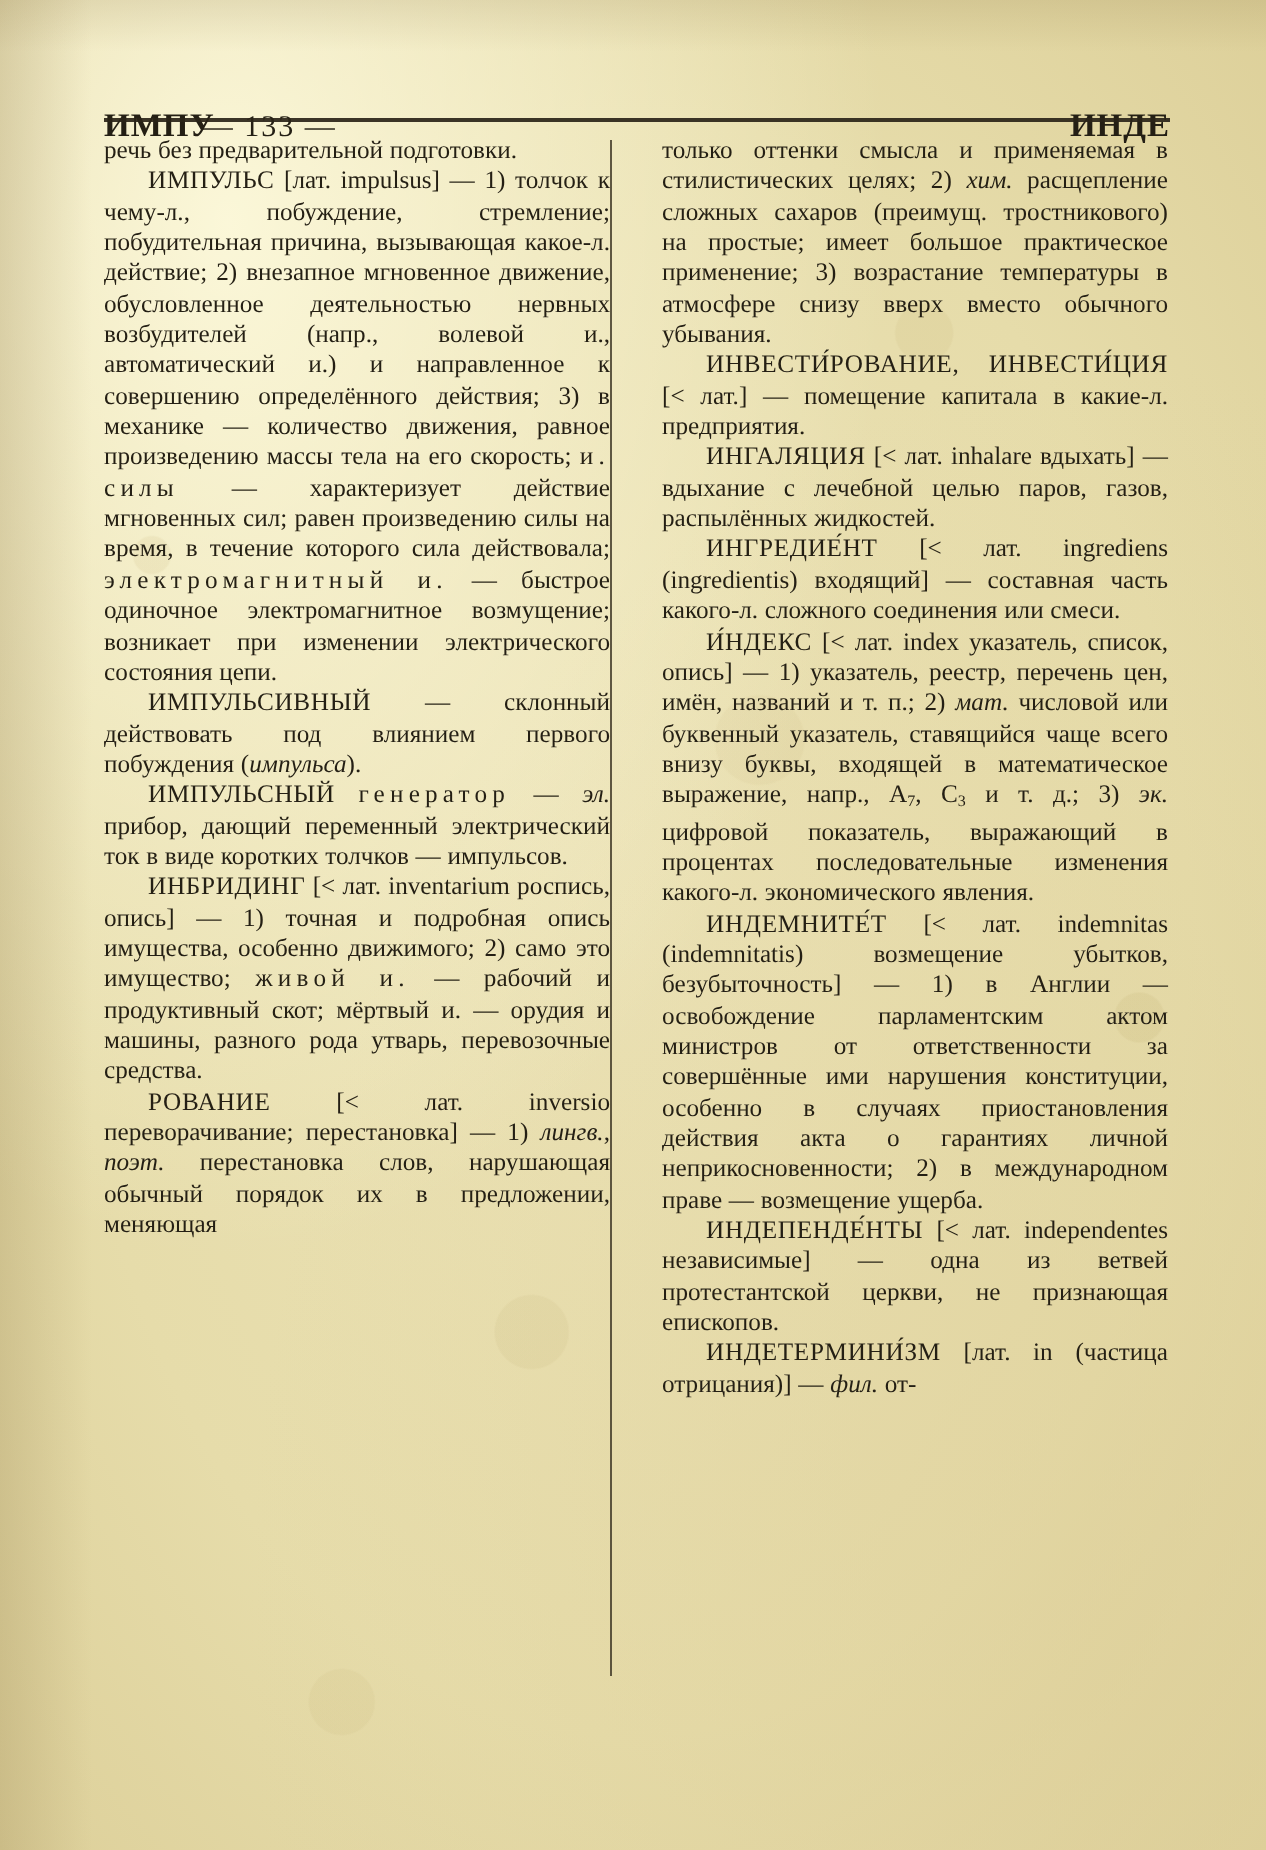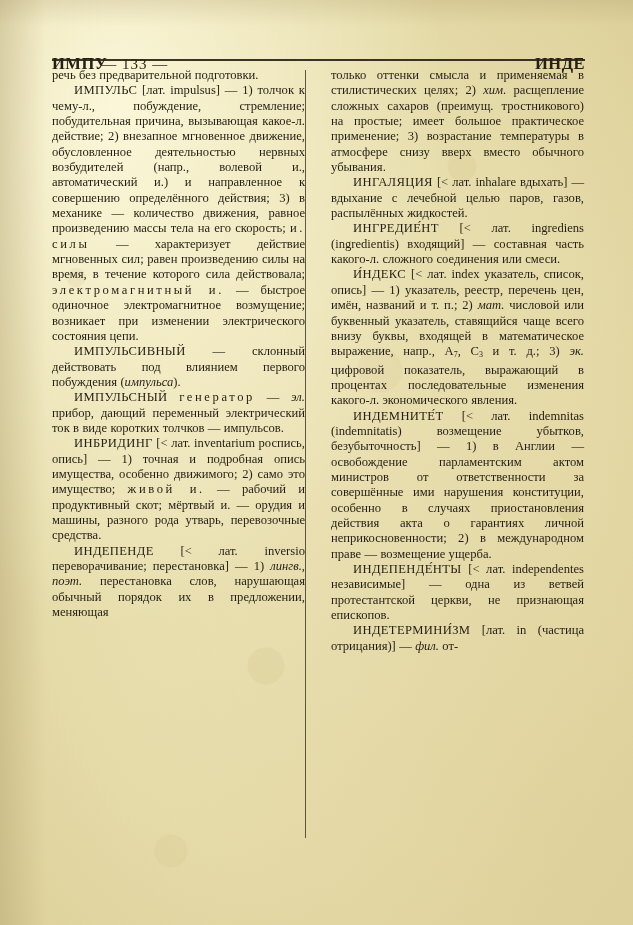--- a/index.html
+++ b/index.html
@@ -174,29 +174,32 @@
       <p class="para">
         <span class="hw">ИМПУЛЬСНЫЙ</span> <span class="sp">генератор</span><span> — <span class="it">эл.</span> прибор, дающий пе­ременный электрический ток в виде коротких толчков — им­пульсов.</span>
       </p>
 
 
       <p class="para">
         <span class="hw">ИНБРИДИНГ</span> <span class="lat">[&lt; лат. inventarium роспись, опись]</span><span> — 1) точная и подробная опись имущества, особенно движимого; 2) само это имущество; <span class="sp">живой и.</span> — рабо­чий и продуктивный скот; мёрт­вый и. — орудия и машины, разного рода утварь, перевозоч­ные средства.</span>
       </p>
 
       <p class="para">
-        <span class="hw">ИНДЕПЕНДЕ</span> <span class="lat">[&lt; лат. inversio переворачивание; перестановка]</span><span> — 1) <span class="it">лингв.</span>, <span class="it">поэт.</span> перестановка слов, нарушающая обычный порядок их в предложении, меняющая</span>
+        <span class="hw">РОВАНИЕ</span> <span class="lat">[&lt; лат. inversio переворачивание; перестановка]</span><span> — 1) <span class="it">лингв.</span>, <span class="it">поэт.</span> перестановка слов, нарушающая обычный порядок их в предложении, меняющая</span>
       </p>
 
     </div>
 
     <div class="col right">
 
       <p class="cont">только оттенки смысла и приме­няемая в стилистических целях; 2) <span class="it">хим.</span> расщепление сложных сахаров (преимущ. тростникового) на простые; имеет большое прак­тическое применение; 3) возра­стание температуры в атмосфере снизу вверх вместо обычного убывания.</p>
 
+      <p class="para">
+        <span class="hw">ИНВЕСТИ́РОВАНИЕ, ИНВЕ­СТИ́ЦИЯ</span> <span class="lat">[&lt; лат.]</span><span> — помещение капитала в какие-л. предприятия.</span>
+      </p>
 
 
       <p class="para">
         <span class="hw">ИНГАЛЯЦИЯ</span> <span class="lat">[&lt; лат. inhalare вдыхать]</span><span> — вдыхание с лечеб­ной целью паров, газов, распы­лённых жидкостей.</span>
       </p>
 
       <p class="para">
         <span class="hw">ИНГРЕДИЕ́НТ</span> <span class="lat">[&lt; лат. ingre­diens (ingredientis) входящий]</span><span> — составная часть какого-л. слож­ного соединения или смеси.</span>
       </p>
 

